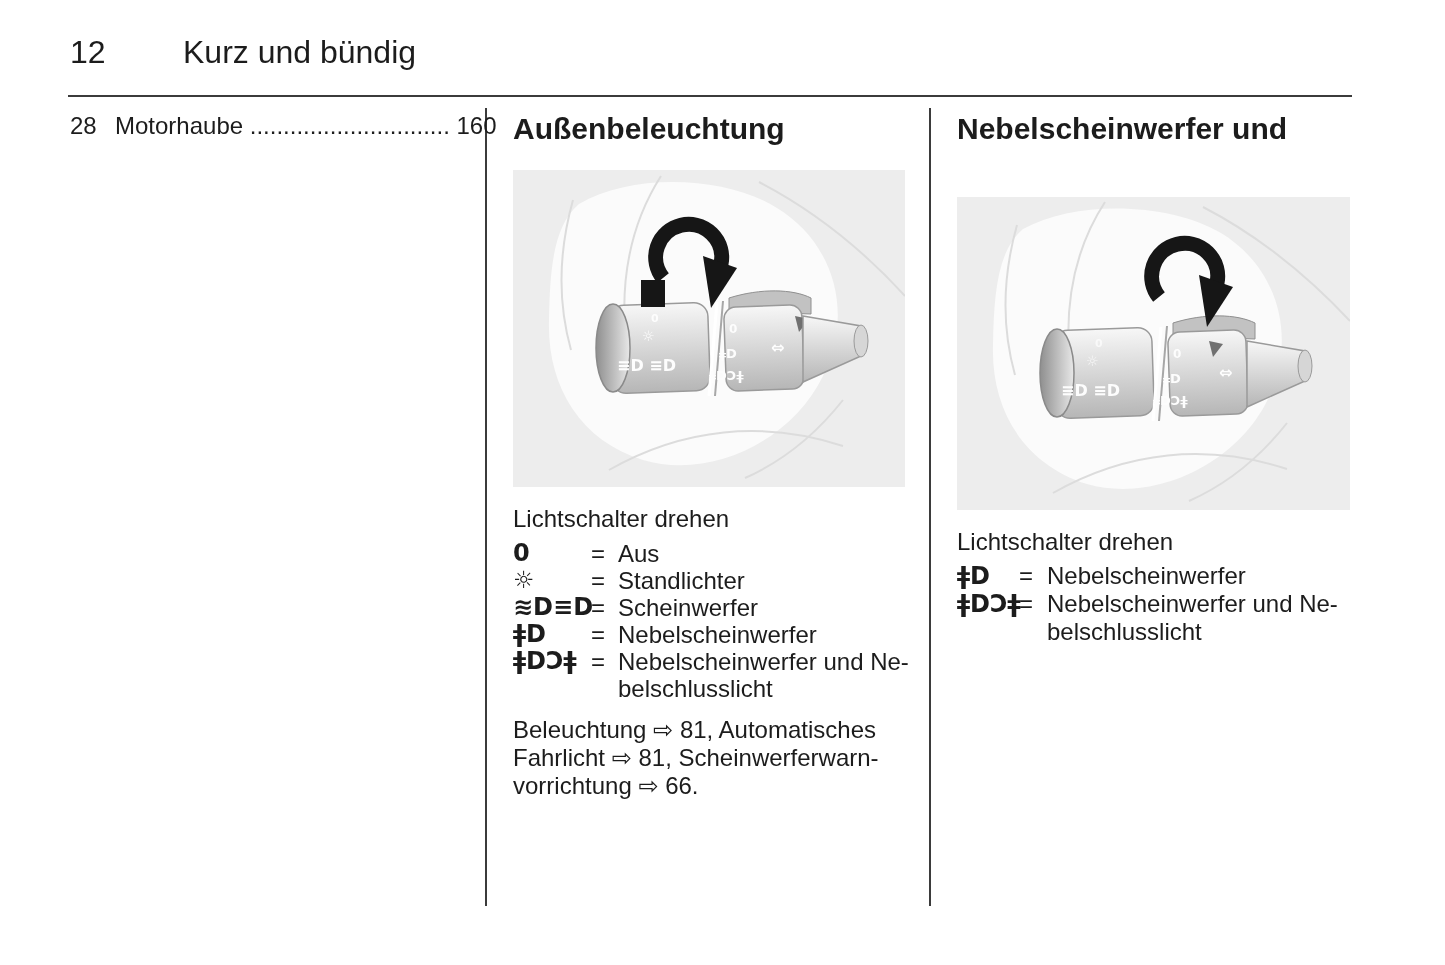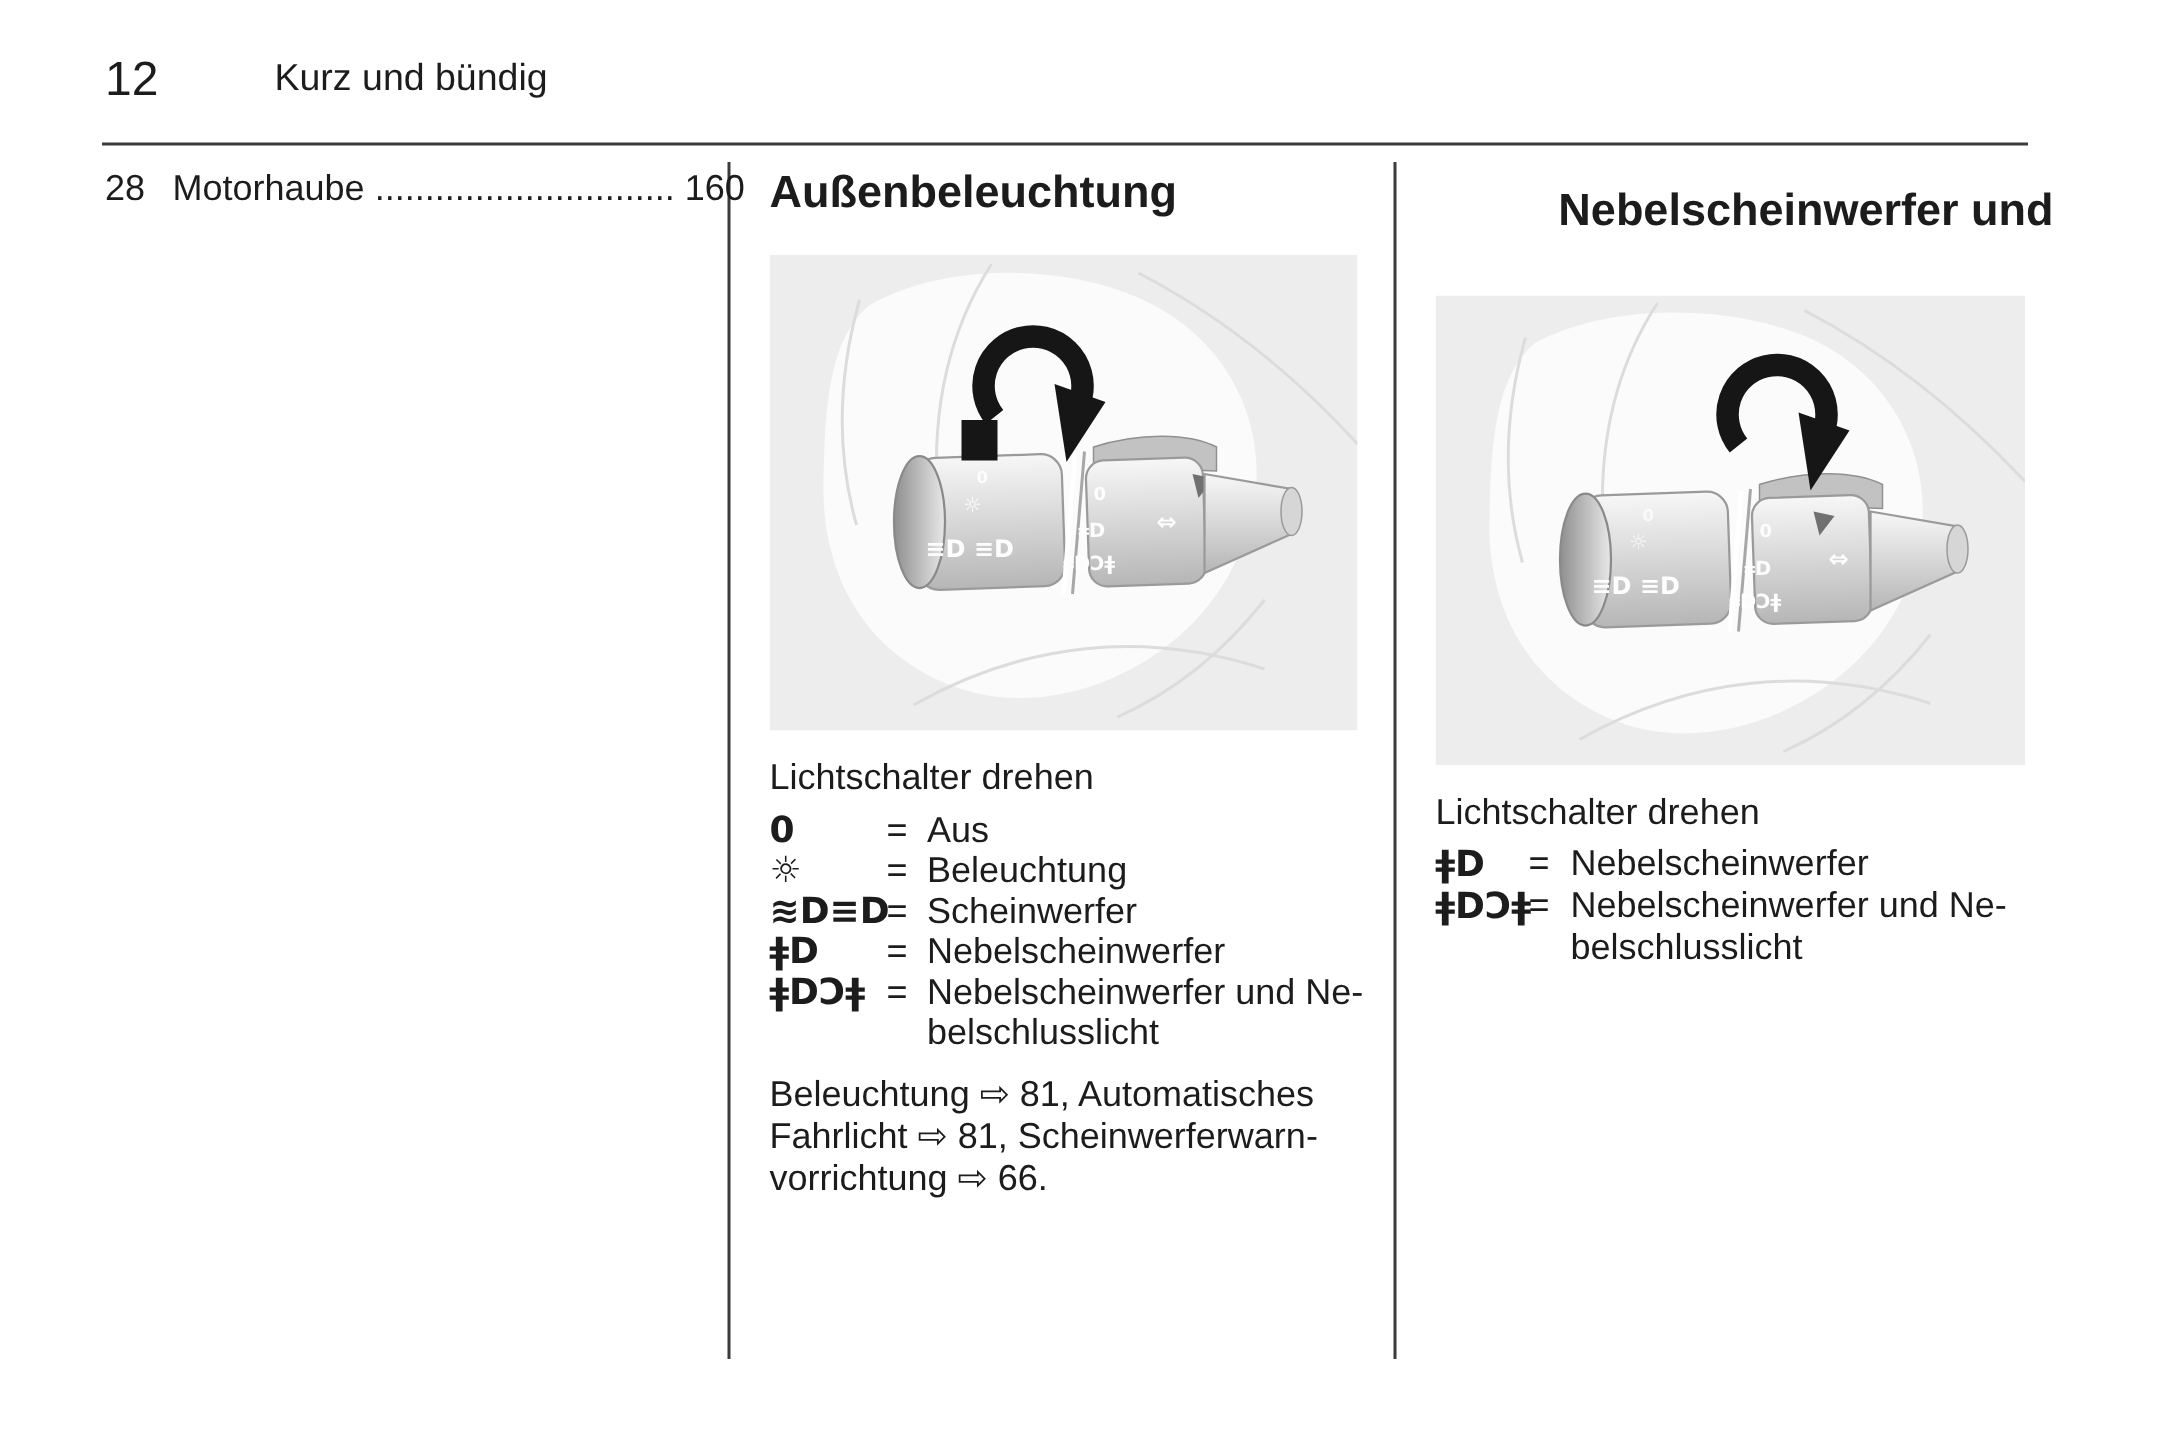--- a/index.html
+++ b/index.html
@@ -4,21 +4,21 @@
 <style>
   html,body{margin:0;padding:0;}
   body{
     width:1445px;height:965px;position:relative;background:#ffffff;
     font-family:"Liberation Sans","DejaVu Sans",sans-serif;
     color:#1c1c1c;overflow:hidden;
   }
   .abs{position:absolute;}
   
   .page-number{left:70px;top:34px;font-size:32px;line-height:36px;}
-  .chapter-title{left:183px;top:34px;font-size:25px;line-height:36px;}
+  .chapter-title{left:183px;top:34px;font-size:32px;line-height:36px;}
   .head-rule{left:68px;top:95px;width:1284px;height:2px;background:#3b3b3b;}
   
   .divider{top:108px;width:2px;height:798px;background:#3b3b3b;}
   .divider-1{left:485px;}
   .divider-2{left:929px;}
   
   .index-col{left:70px;top:112px;width:400px;font-size:24px;line-height:27px;}
   .idx-row{display:grid;grid-template-columns:45px 1fr;margin-bottom:8px;}
   .idx-line{white-space:nowrap;}
   
@@ -119,21 +119,21 @@
     <span class="lg-glyph">0</span>
     <span>=</span>
     <span class="lg-text">
         <div>Aus</div>
       </span>
   </div>
   <div class="legend-row">
     <span class="lg-glyph">☼</span>
     <span>=</span>
     <span class="lg-text">
-        <div>Beleuchtung</div>
+        <div>Standlichter</div>
       </span>
   </div>
   <div class="legend-row">
     <span class="lg-glyph">≋D≡D</span>
     <span>=</span>
     <span class="lg-text">
         <div>Scheinwerfer</div>
       </span>
   </div>
   <div class="legend-row">
@@ -148,21 +148,21 @@
     <span>=</span>
     <span class="lg-text">
       <div>Nebelscheinwerfer und Ne-</div>
       <div>belschlusslicht</div>
     </span>
   </div>
 </div>
 
 <p class="abs mid-paragraph" style="margin:0;">Beleuchtung ⇨ 81, Automatisches Fahrlicht ⇨ 81, Scheinwerferwarn-vorrichtung ⇨ 66.</p>
 
-<h2 class="abs right-heading" style="margin:12px;text-align:right;">
+<h2 class="abs right-heading" style="margin:0;">
   <span style="display:block;">Nebelscheinwerfer und</span>
 </h2>
 
 <div class="abs right-panel">
   <svg class="panel-svg" width="393" height="313" viewBox="0 0 393 313">
     <defs>
       <linearGradient id="rBody" x1="0" y1="0" x2="0" y2="1">
         <stop offset="0" stop-color="#f7f7f7"></stop>
           <stop offset="0.45" stop-color="#dadada"></stop>
           <stop offset="1" stop-color="#b6b6b6"></stop>

